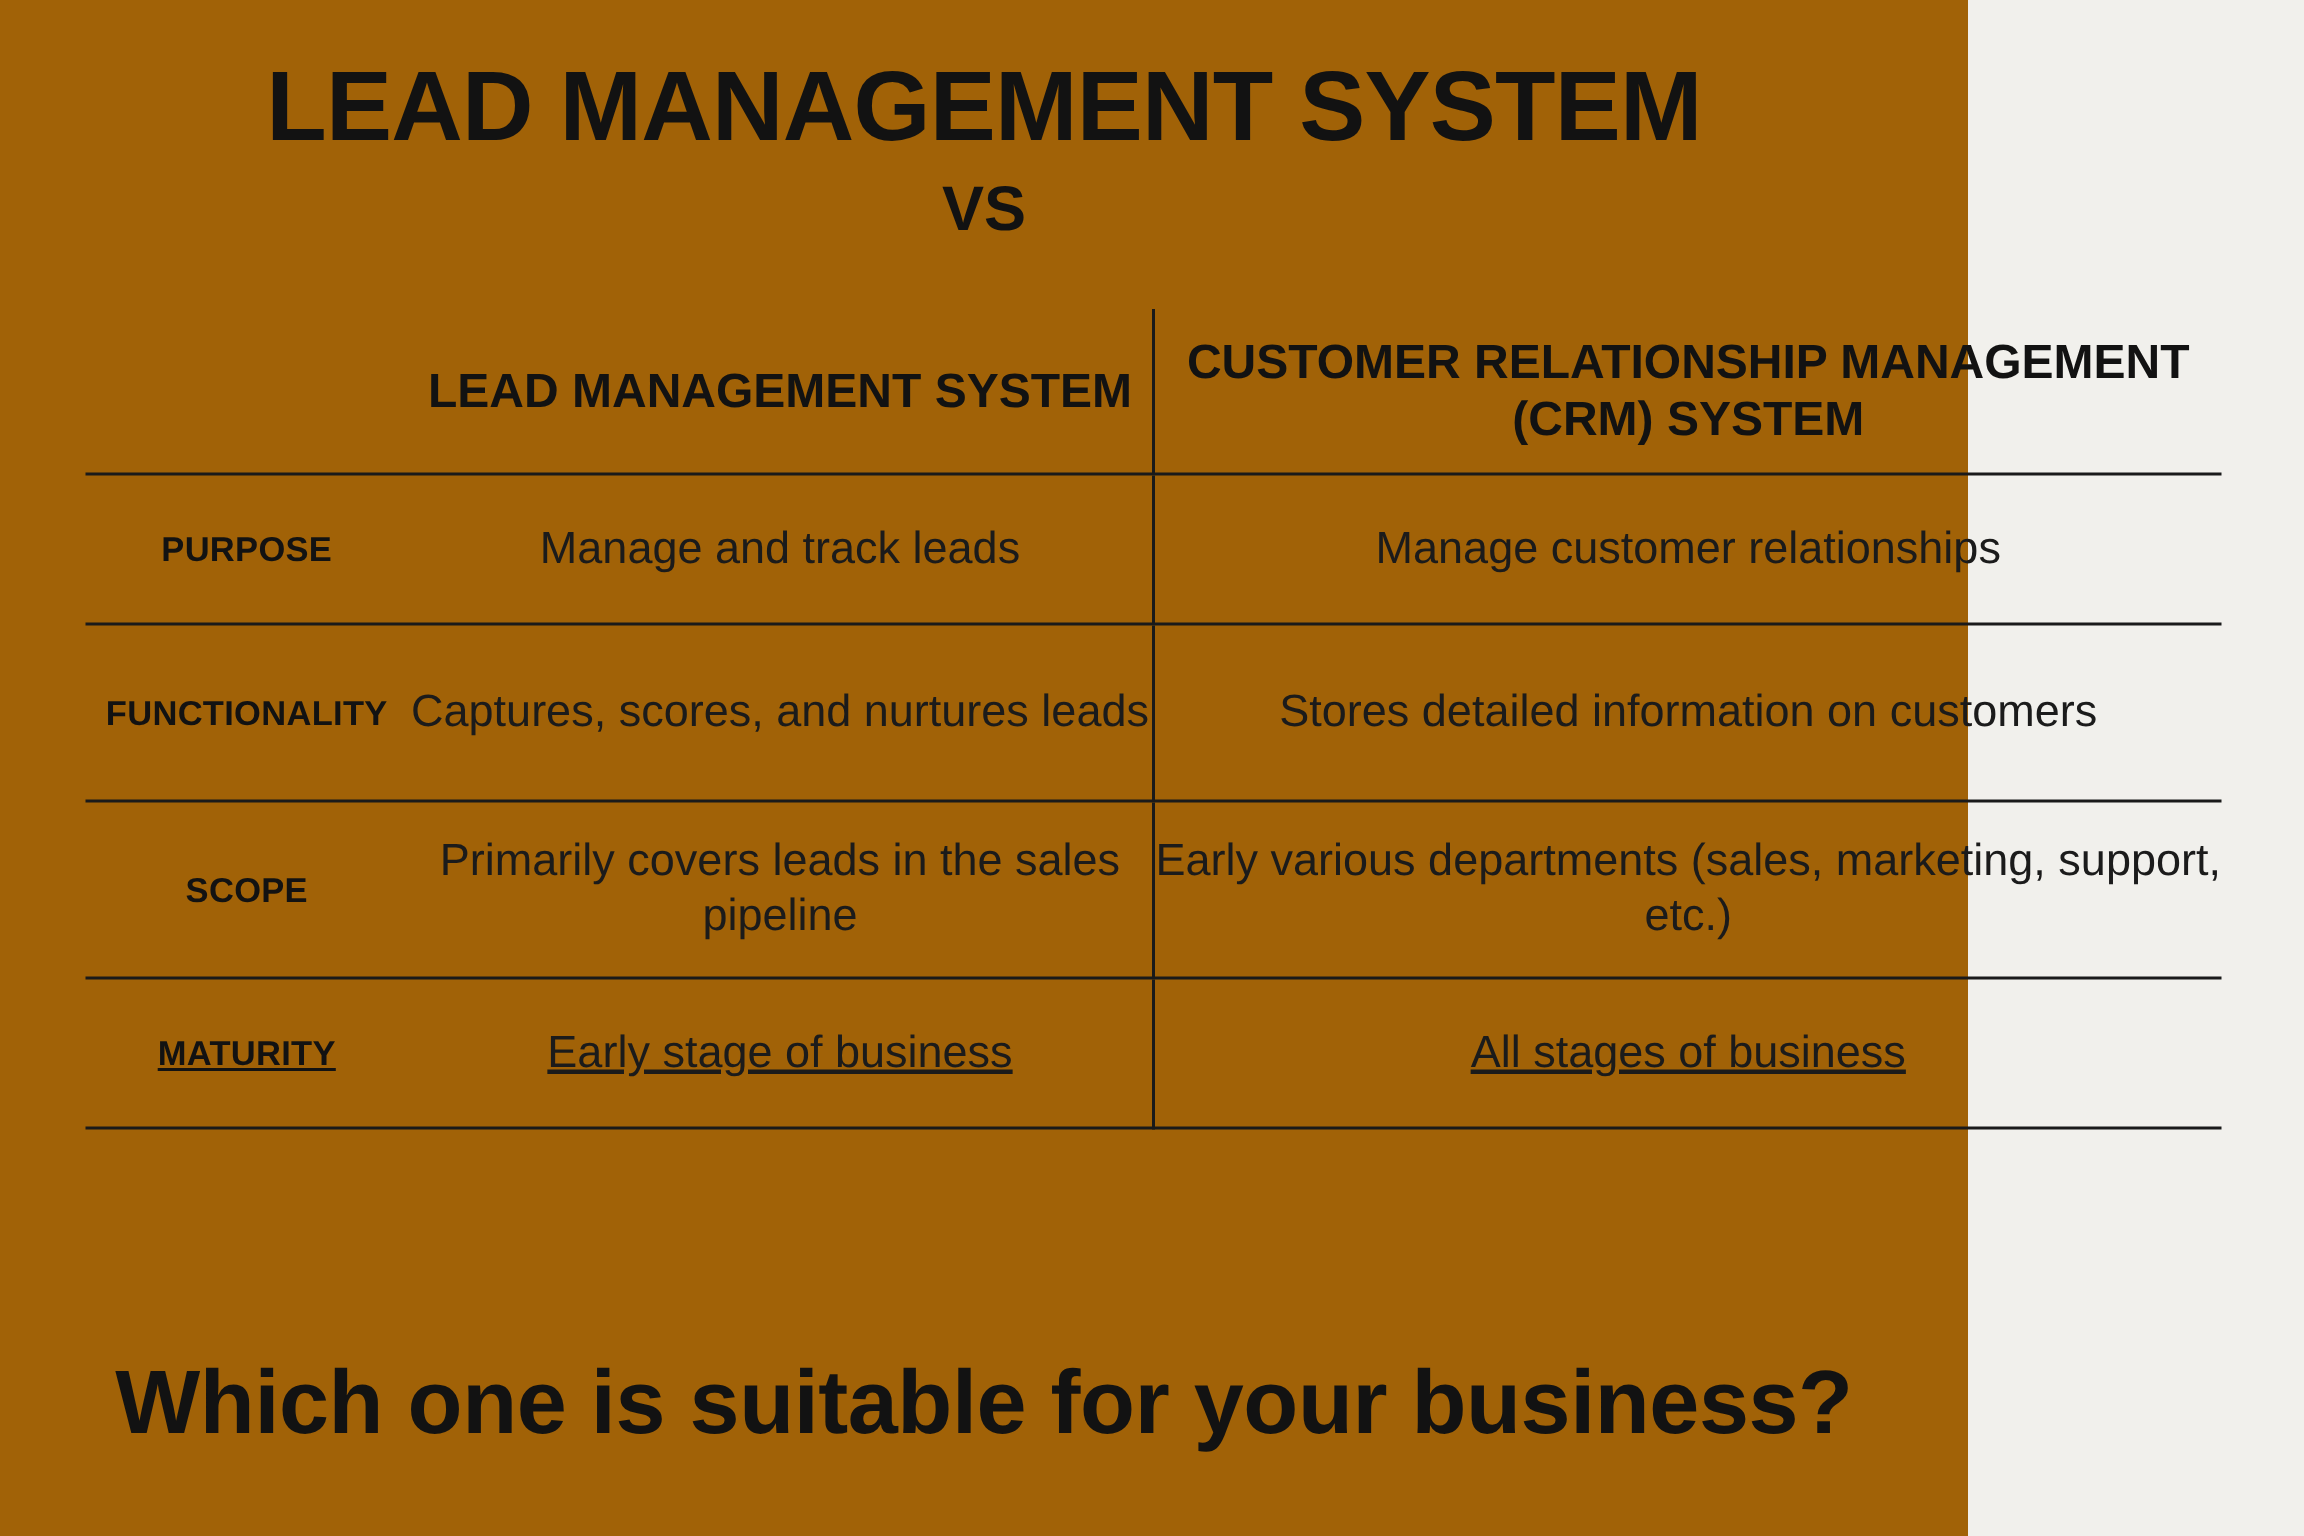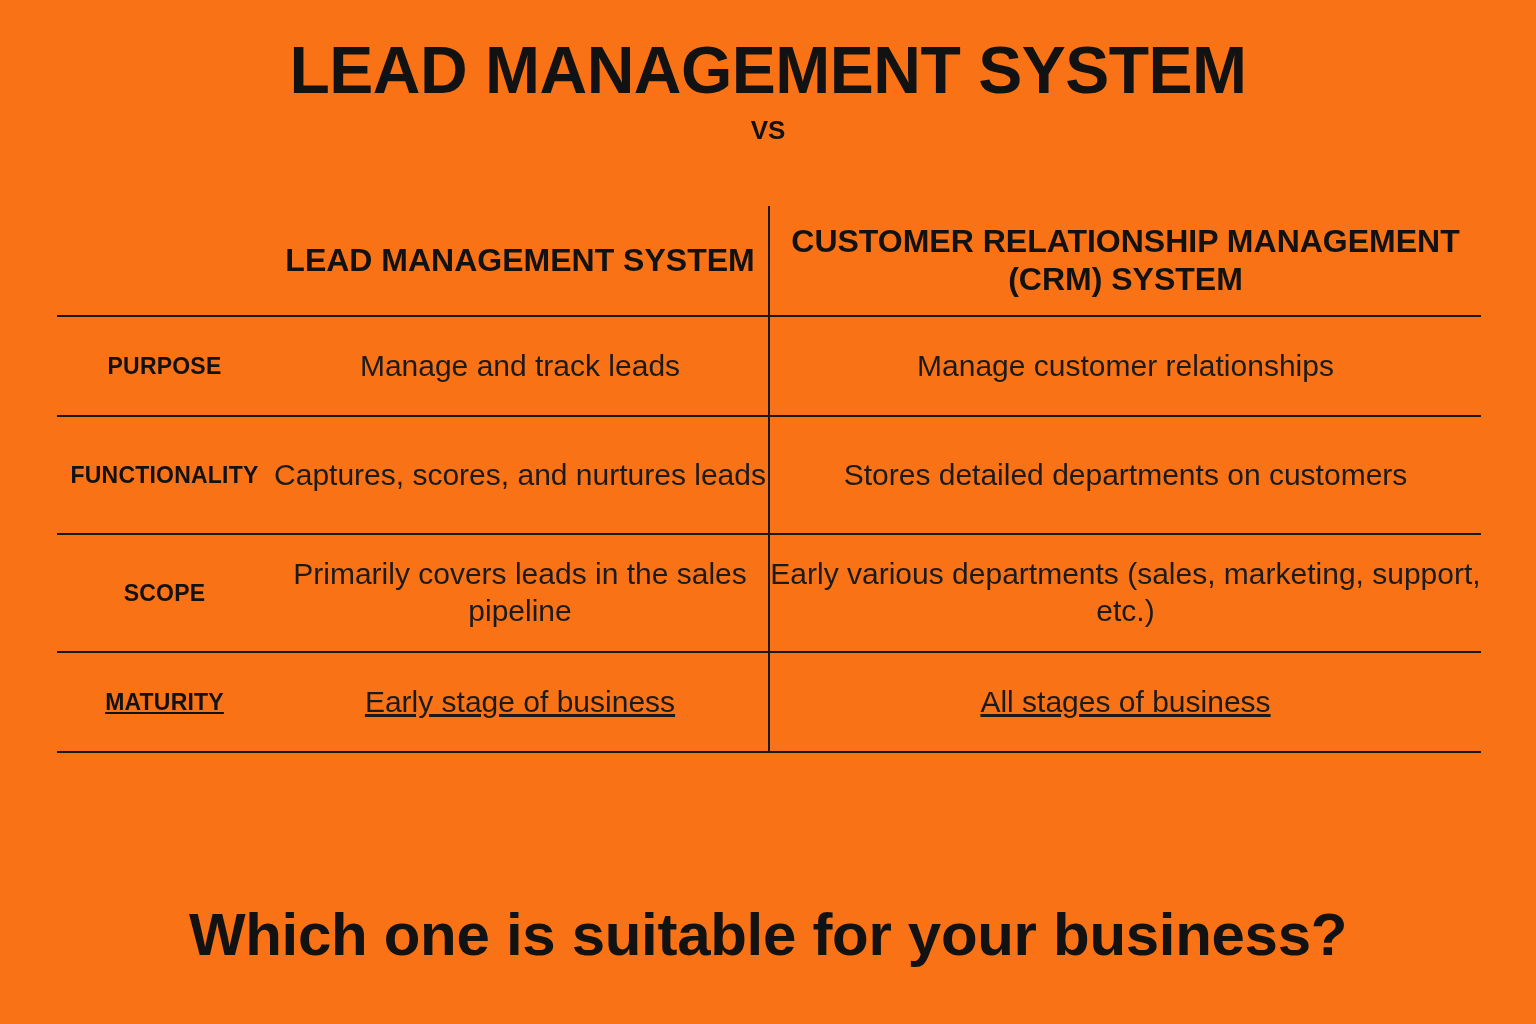--- a/index.html
+++ b/index.html
@@ -10,42 +10,42 @@
     width: 1536px;
     height: 1024px;
     background: #f1f0ec;
     font-family: "Liberation Sans", sans-serif;
     color: #151515;
     overflow: hidden;
   }
 
   .page {
     position: relative;
-    width: 1536px;
+    width: 1312px;
     height: 1024px;
-    background: #f97316;
+    background: #a16207;
     box-sizing: border-box;
   }
 
   
   .title-block {
     padding-top: 36px;
     text-align: center;
   }
   .main-title {
     font-size: 66px;
     font-weight: 700;
     letter-spacing: -0.5px;
     line-height: 1.05;
     margin: 0;
     color: #121212;
     text-transform: uppercase;
   }
   .vs-label {
-    font-size: 26px;
+    font-size: 42px;
     font-weight: 700;
     line-height: 1.05;
     margin: 12px 0 0 0;
     color: #121212;
     text-transform: uppercase;
   }
 
   
   .table-wrap {
     position: absolute;
@@ -163,21 +163,21 @@
 
         <tr class="r-short">
           <td class="row-label">PURPOSE</td>
           <td class="cell-left">Manage and track leads</td>
           <td class="cell-right">Manage customer relationships</td>
         </tr>
 
         <tr class="r-tall">
           <td class="row-label">FUNCTIONALITY</td>
           <td class="cell-left">Captures, scores, and nurtures leads</td>
-          <td class="cell-right">Stores detailed departments on customers</td>
+          <td class="cell-right">Stores detailed information on customers</td>
         </tr>
 
         <tr class="r-tall">
           <td class="row-label">SCOPE</td>
           <td class="cell-left">Primarily covers leads in the sales pipeline</td>
           <td class="cell-right">Early various departments (sales, marketing, support, etc.)</td>
         </tr>
 
 
         <tr class="r-short">

